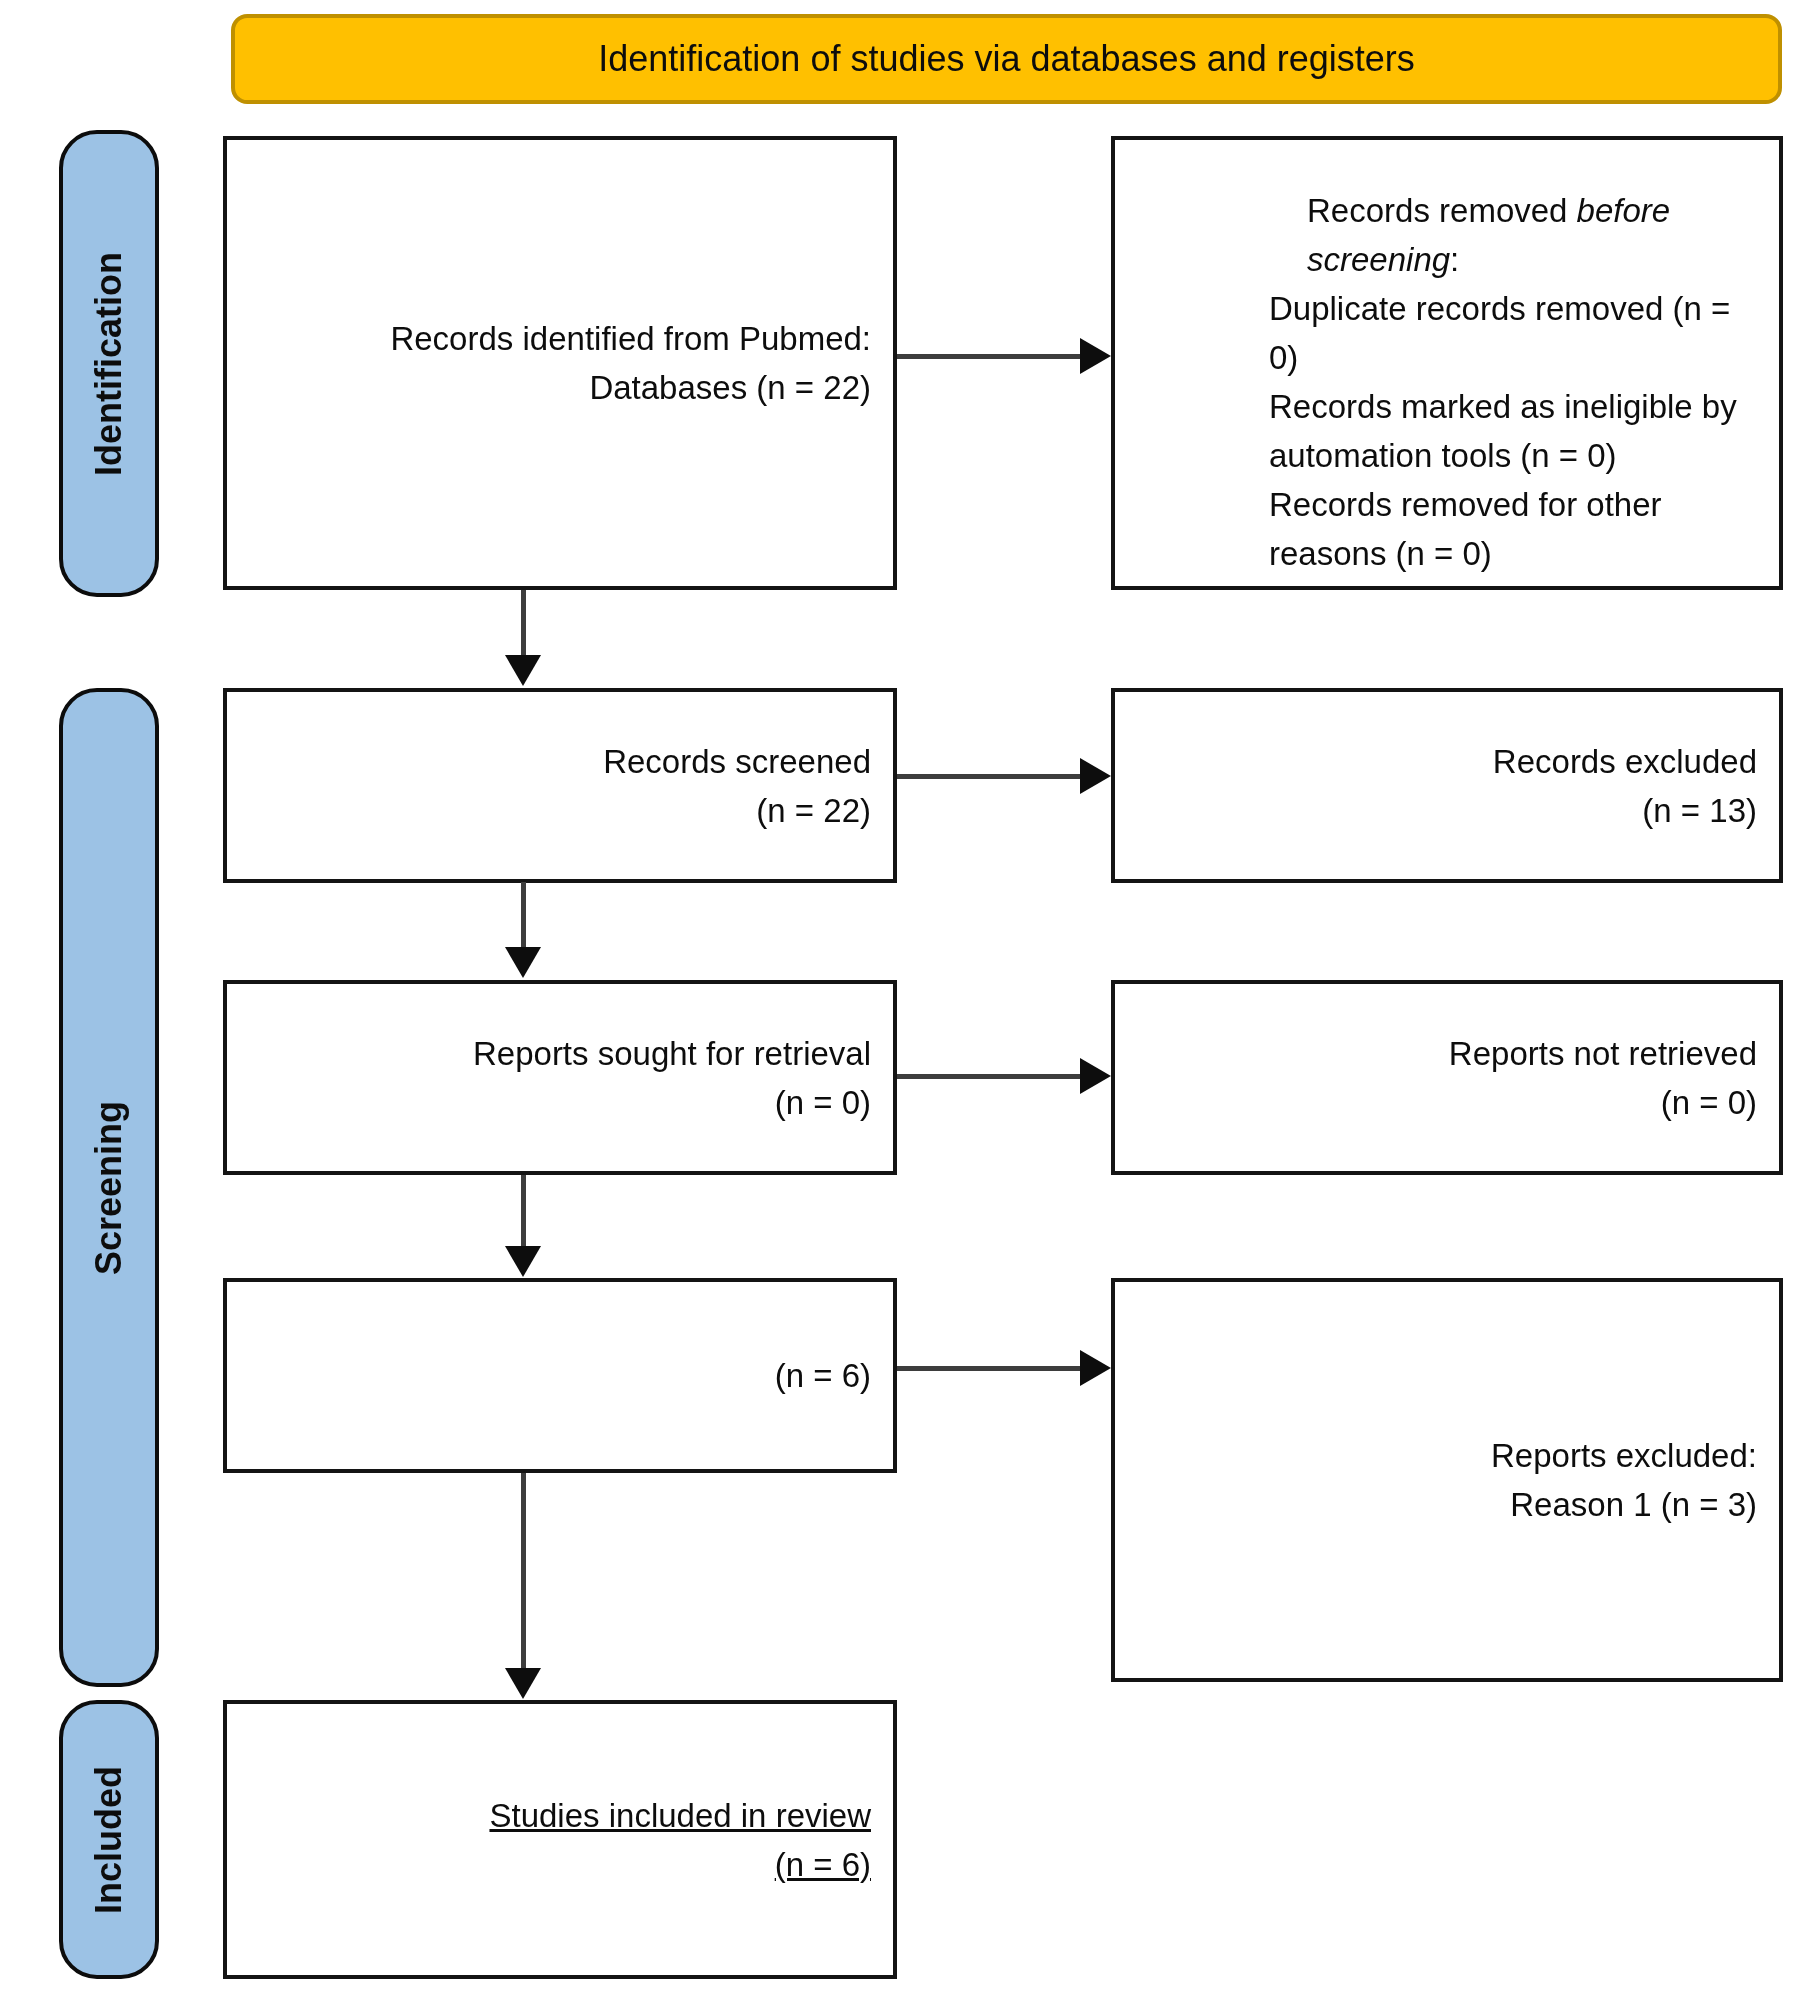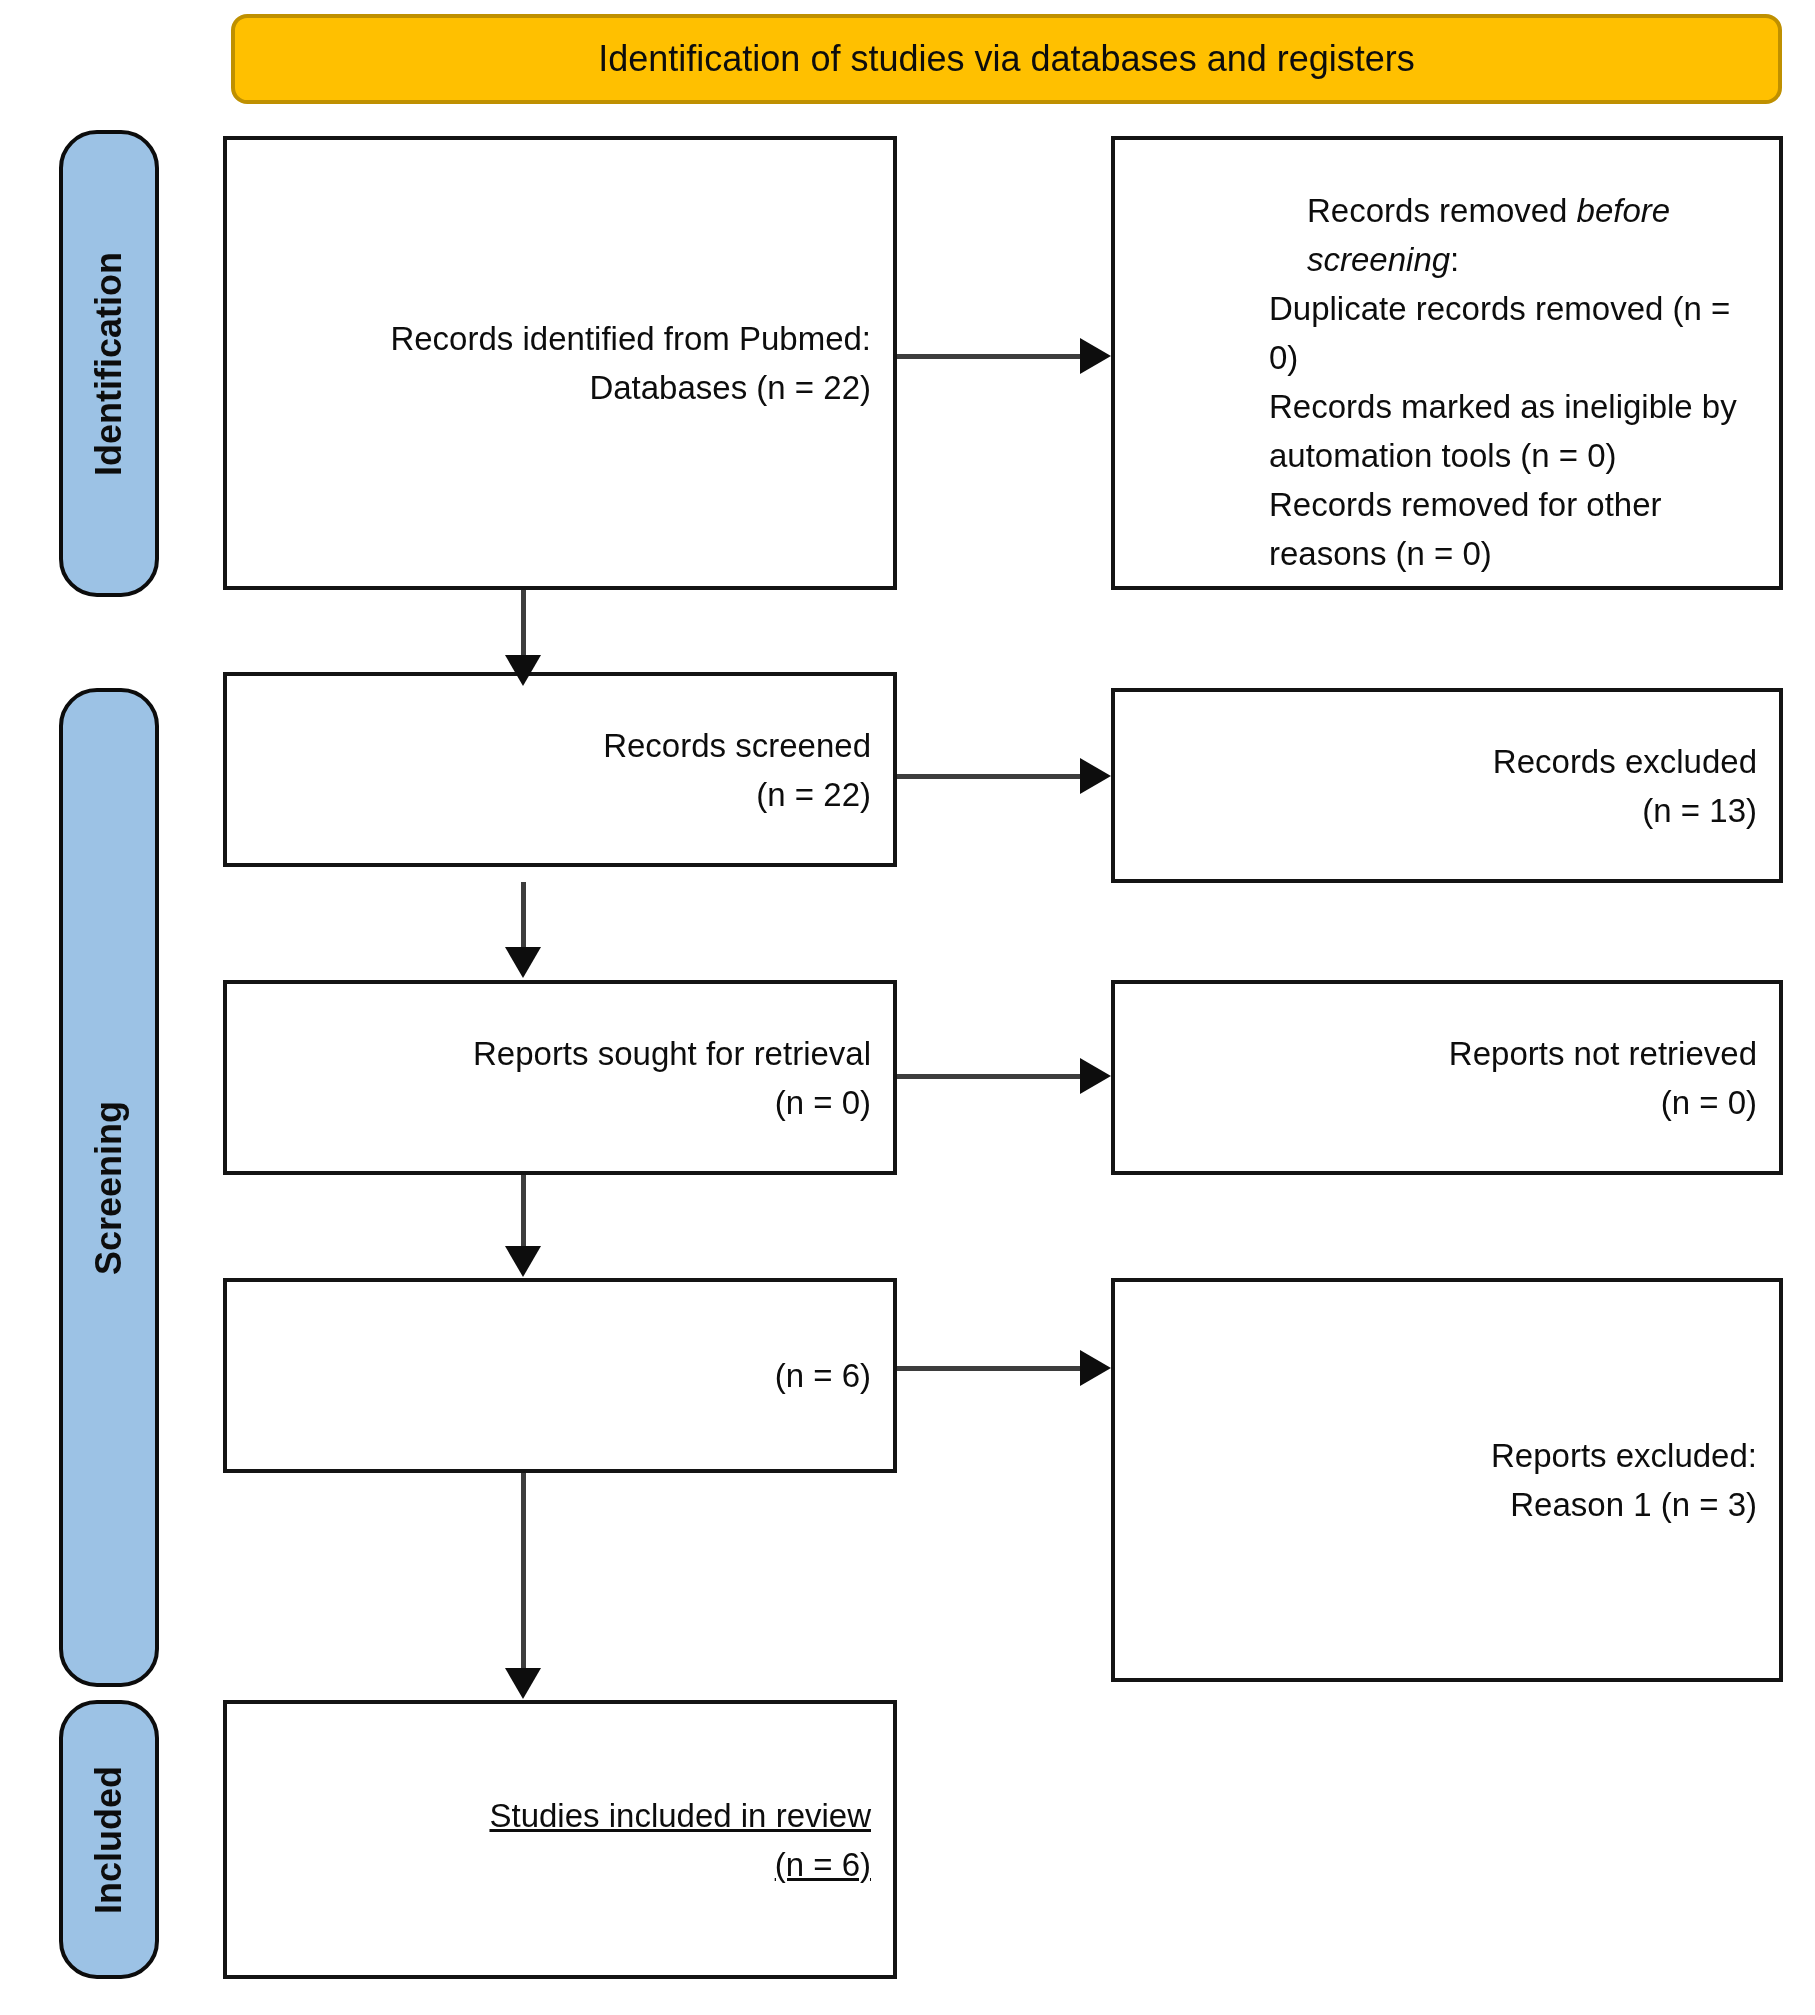--- a/index.html
+++ b/index.html
@@ -36,21 +36,21 @@
     position:absolute;box-sizing:border-box;
     background:#ffffff;border:4.3px solid #141414;
     display:flex;flex-direction:column;justify-content:center;
     padding:13px 22px 13px 38px;
     font-size:33px;line-height:49px;color:#0d0d0d;align-items:flex-end;
   }
   .col-left{left:223px;width:674px;}
   .col-right{left:1111px;width:672px;}
   .box-records-identified{top:136px;height:454px;}
   .box-records-removed{top:136px;height:454px;justify-content:flex-start;padding-top:46px;}
-  .box-records-screened{top:672px;height:195px;}
+  .box-records-screened{top:688px;height:195px;}
   .box-records-excluded{top:688px;height:195px;}
   .box-reports-sought{top:980px;height:195px;}
   .box-reports-not-retrieved{top:980px;height:195px;padding-left:20px;}
   .box-reports-assessed{top:1278px;height:195px;}
   .box-reports-excluded{top:1278px;height:404px;}
   .box-studies-included{top:1700px;height:279px;text-decoration:underline;}
   .line{white-space:normal;}
   .indent{padding-left:51px;}
   .indent-wide{padding-left:76px;}
   .wrap-narrow{max-width:450px;}

